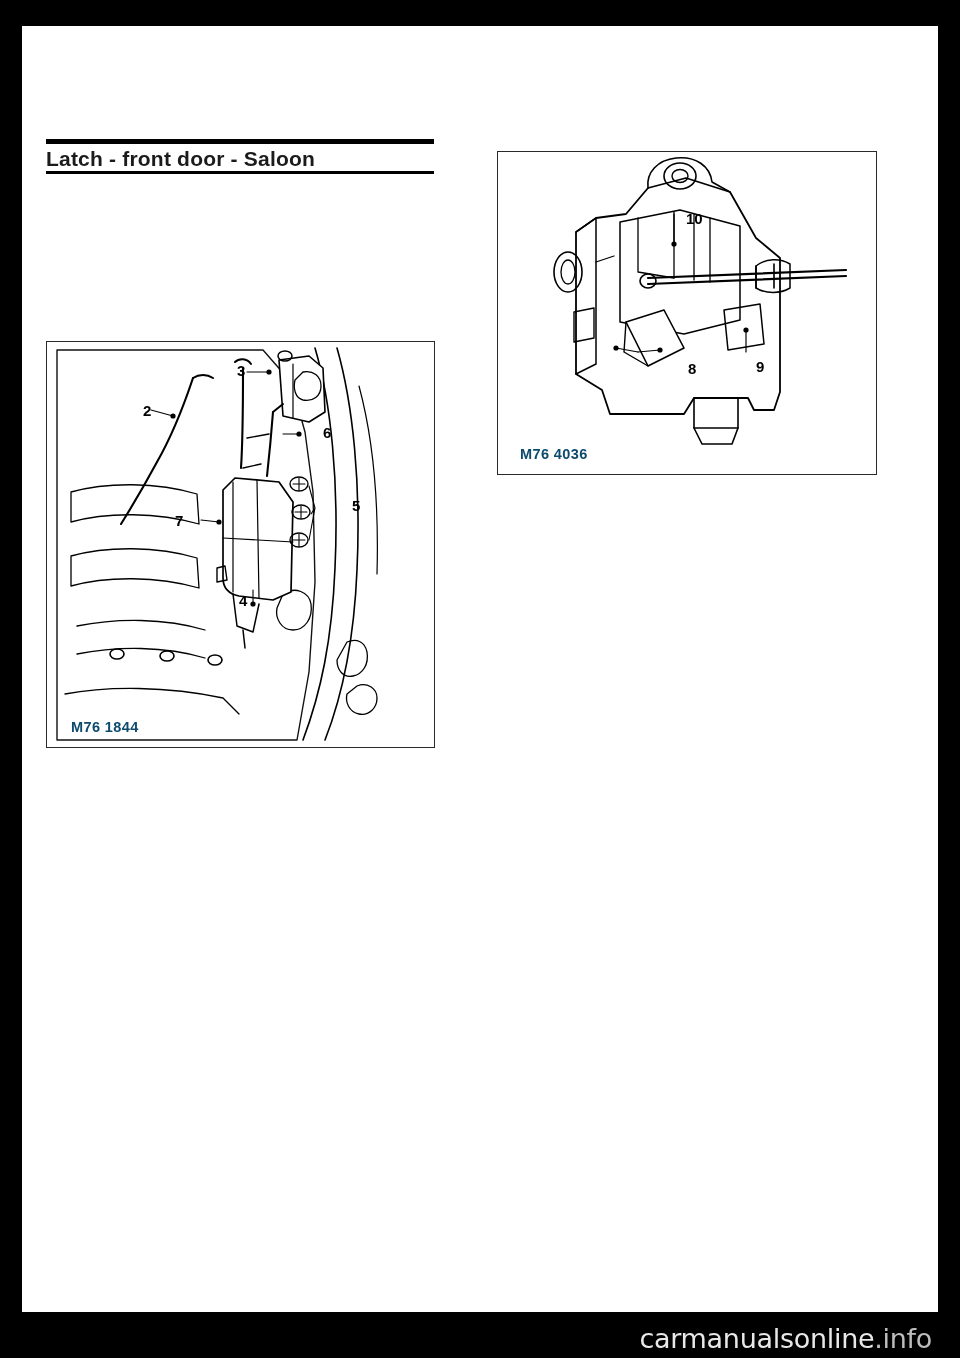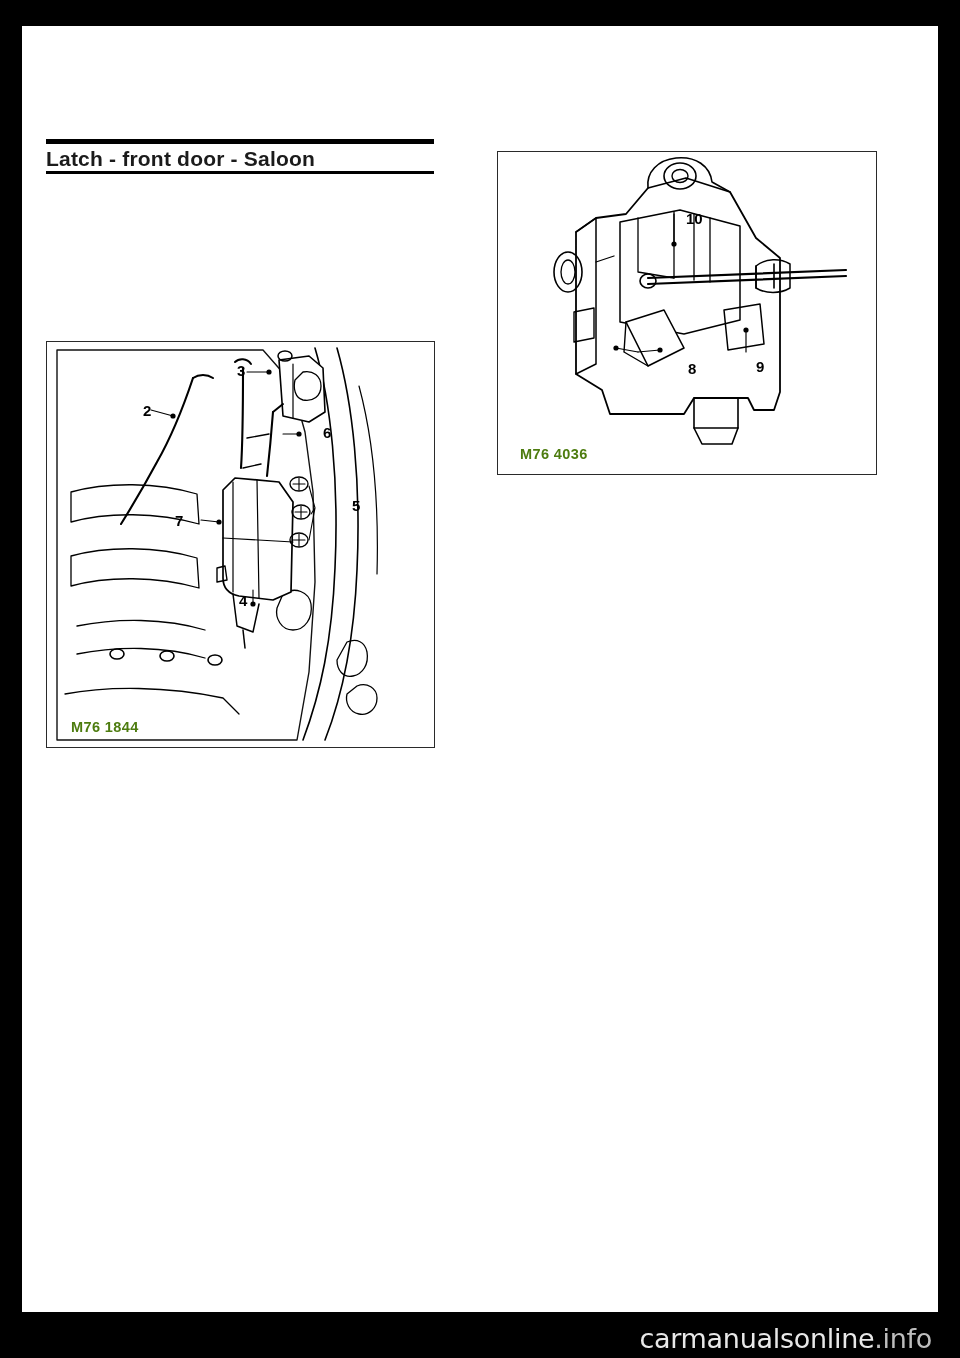--- a/index.html
+++ b/index.html
@@ -103,21 +103,21 @@
   .fig-right {
     left: 497px;
     top: 151px;
     width: 378px;
     height: 322px;
   }
   .fig-caption {
     position: absolute;
     font-size: 14.5px;
     font-weight: bold;
-    color: #4d7c0f;
+    color: #0c4a6e;
     letter-spacing: .4px;
   }
   .cap-left { left: 24px; bottom: 12px; }
   .cap-right { left: 22px; bottom: 12px; }
 
   .callout {
     position: absolute;
     font-size: 15px;
     font-weight: bold;
     color: #000000;

